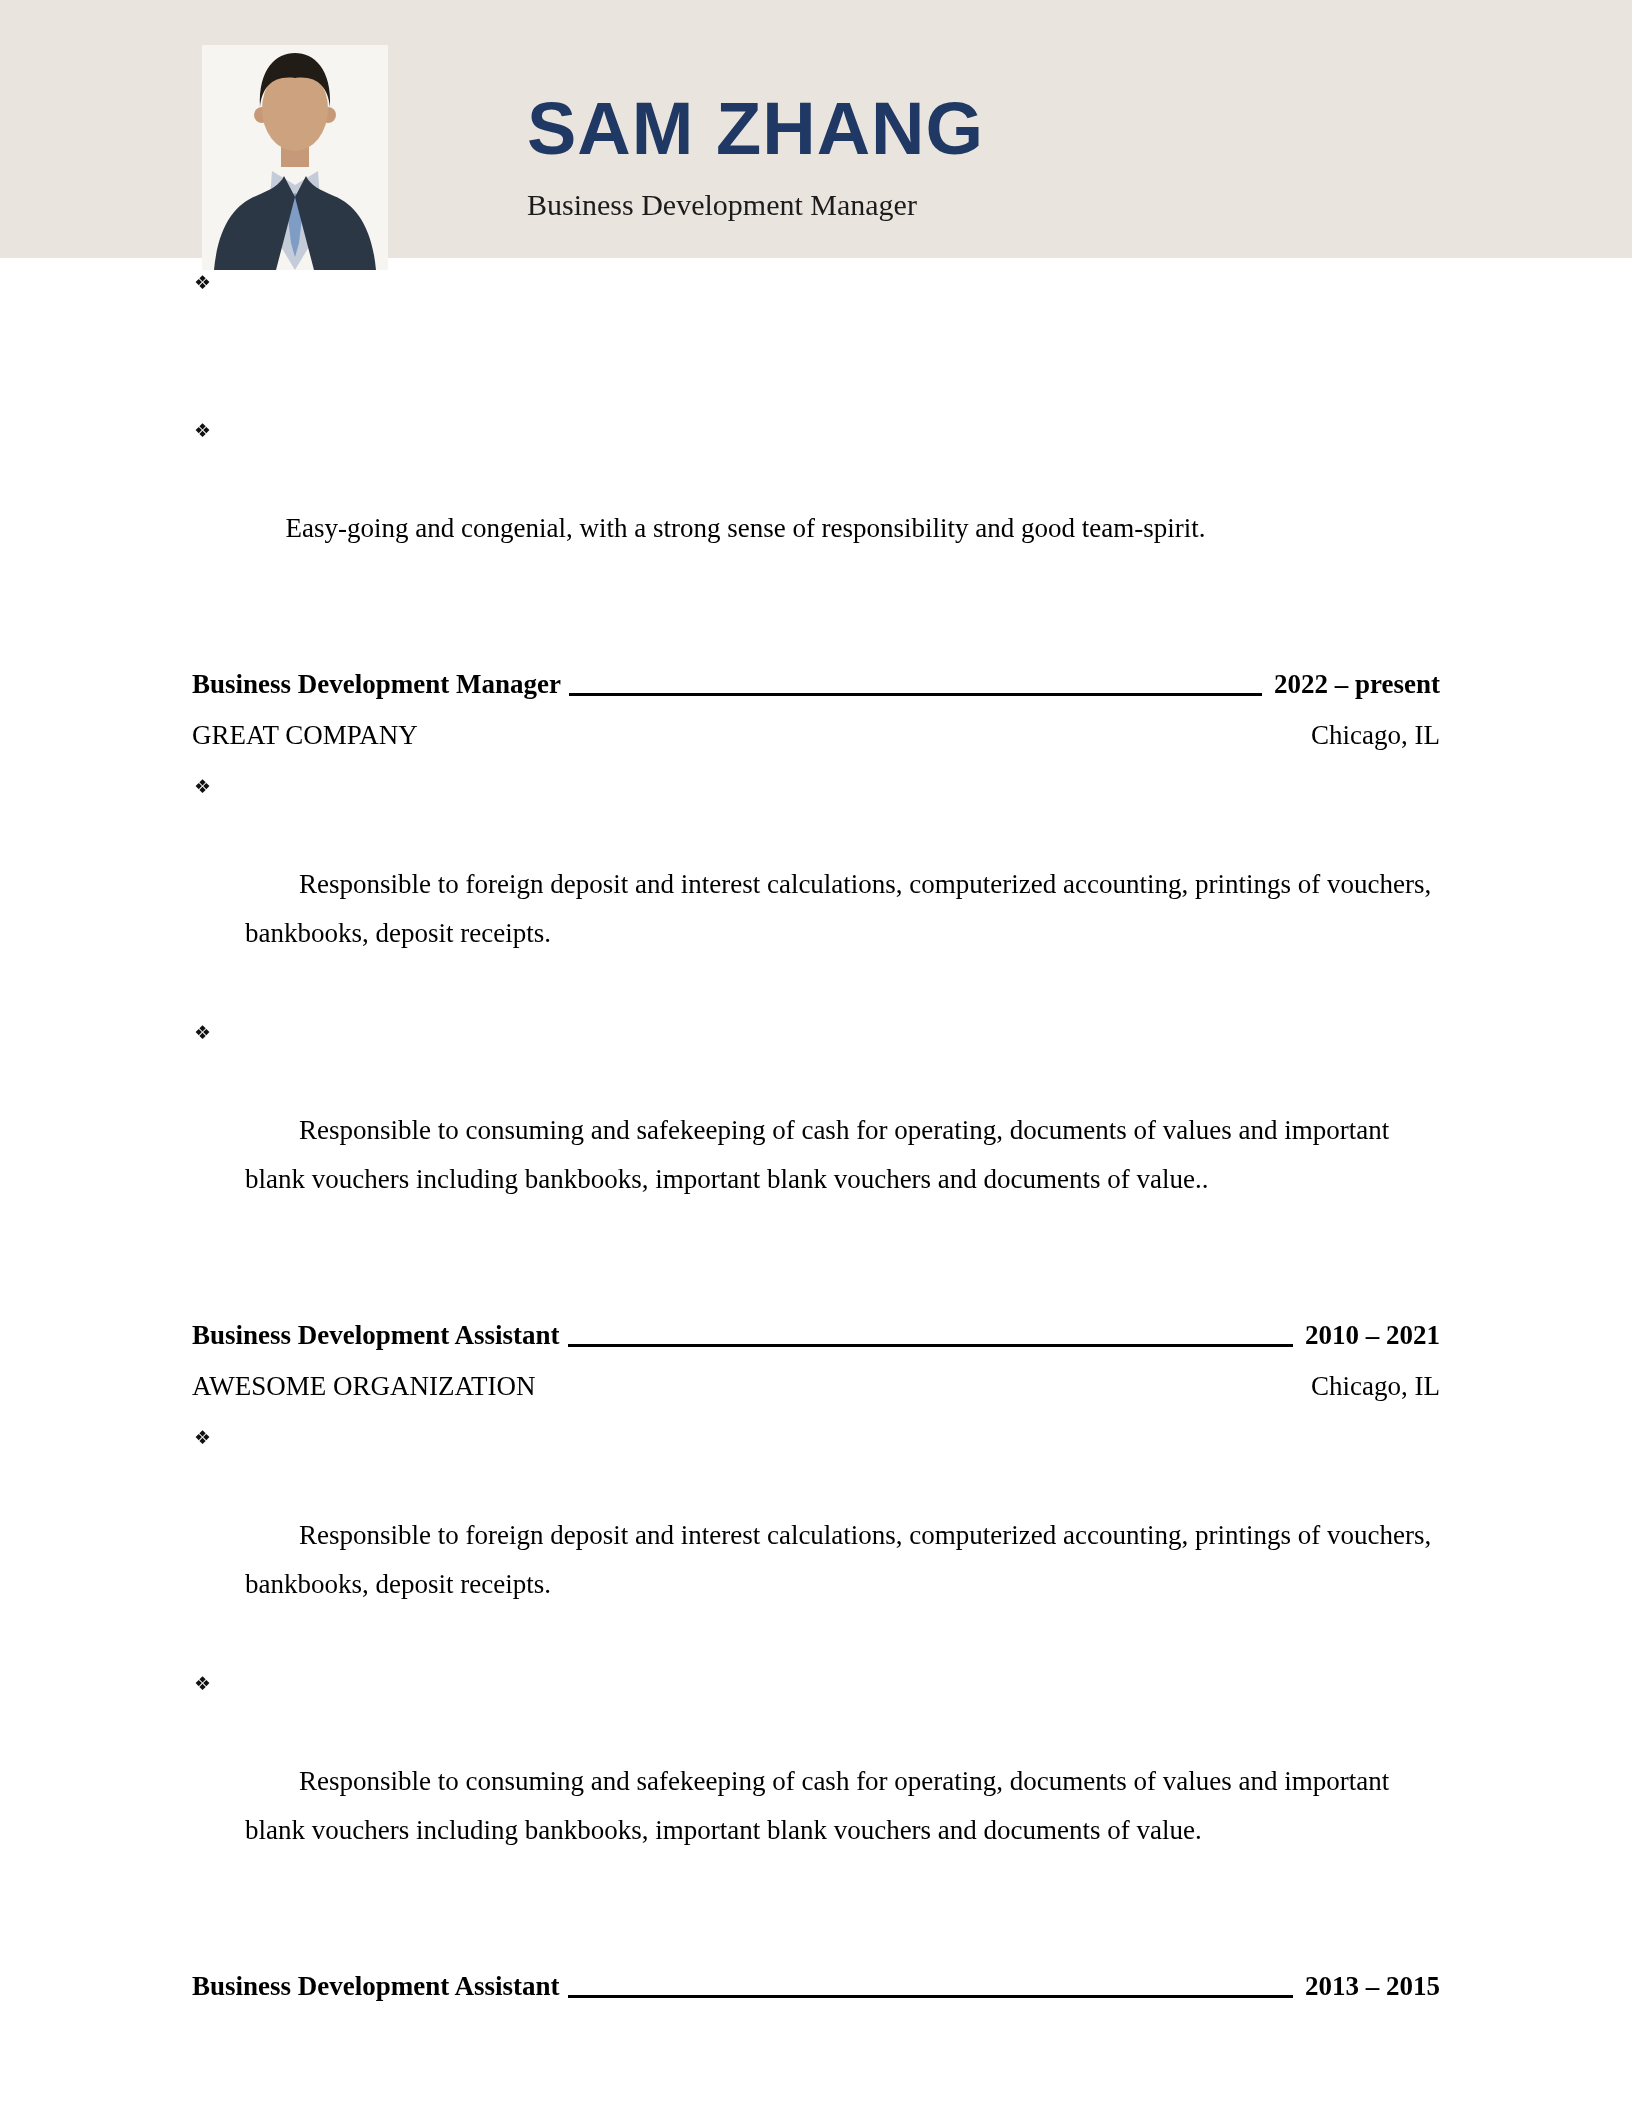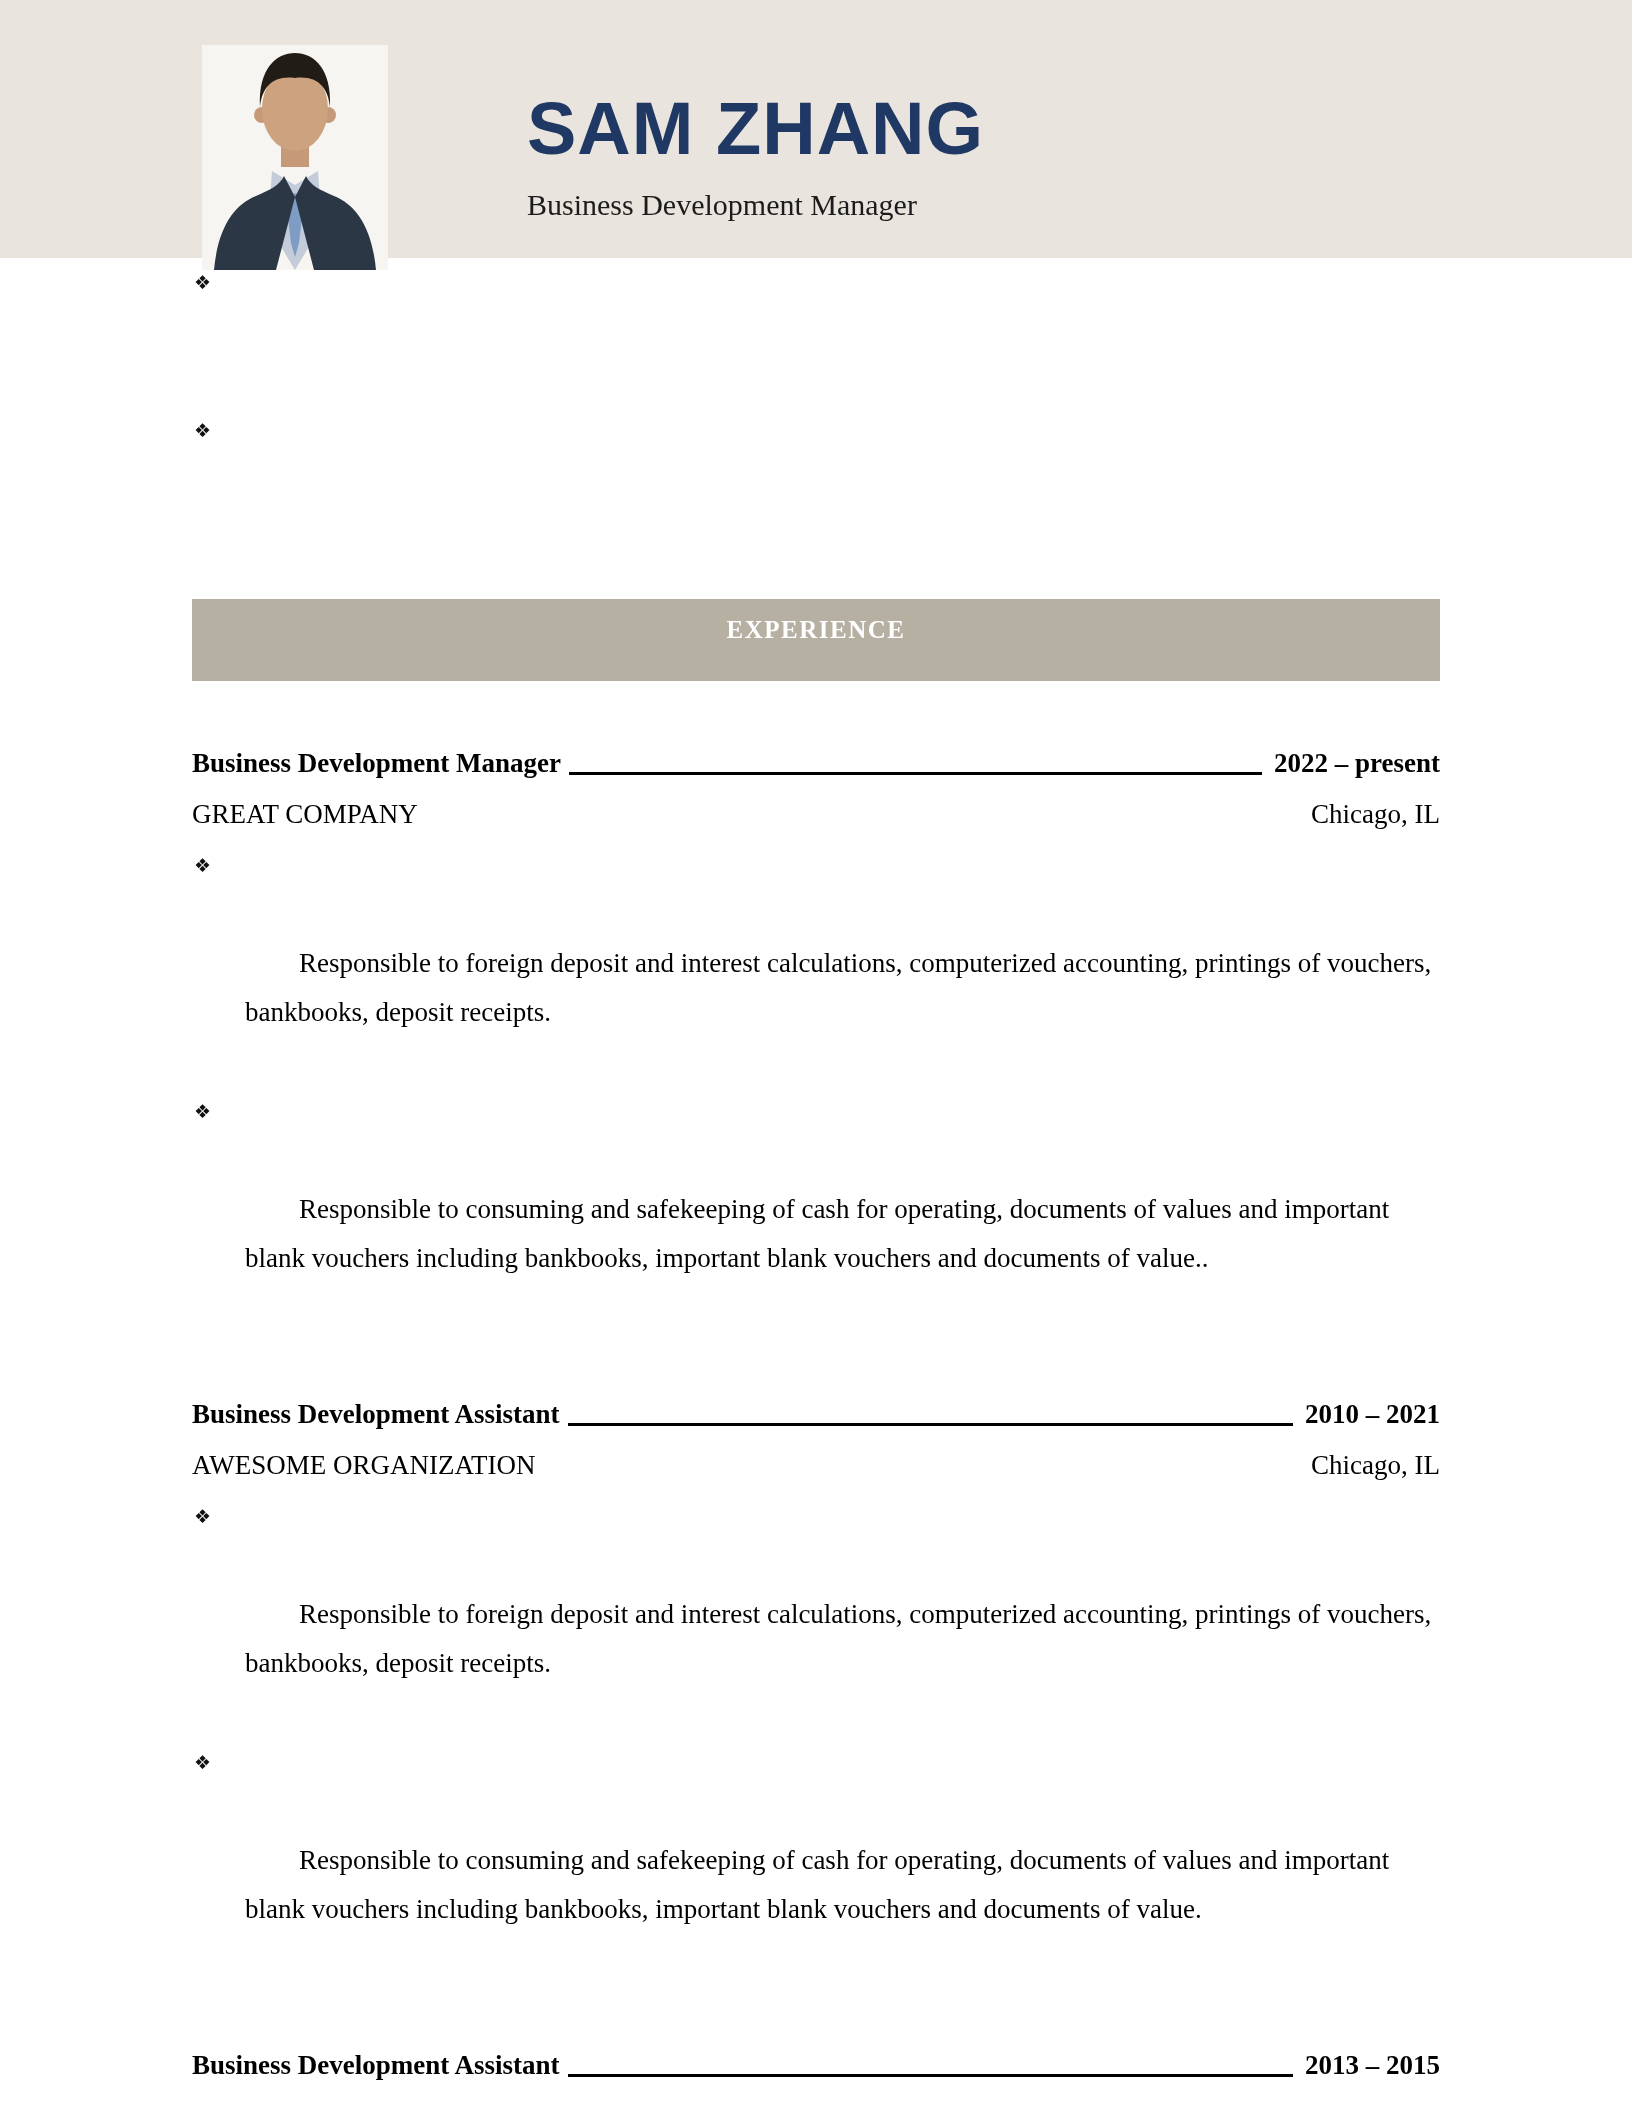--- a/index.html
+++ b/index.html
@@ -121,26 +121,24 @@
 </div>
 
 <div class="content">
 
   <ul class="bullets summary">
     <li>
       <span class="marker">❖</span>
     </li>
     <li>
       <span class="marker">❖</span>
+      <span>Easy-going and congenial, with a strong sense of responsibility and good team-spirit.</span>
     </li>
   </ul>
 
-  <div class="section-bar">
-    <span class="bar-label">EXPERIENCE</span>
-  </div>
 
   <div class="entry">
     <div class="head-row">
       <span class="h-title">Business Development Manager</span>
       <span class="rule"></span>
       <span class="h-dates">2022 – present</span>
     </div>
     <div class="org-row">
       <span>GREAT COMPANY</span>
       <span>Chicago, IL</span>

